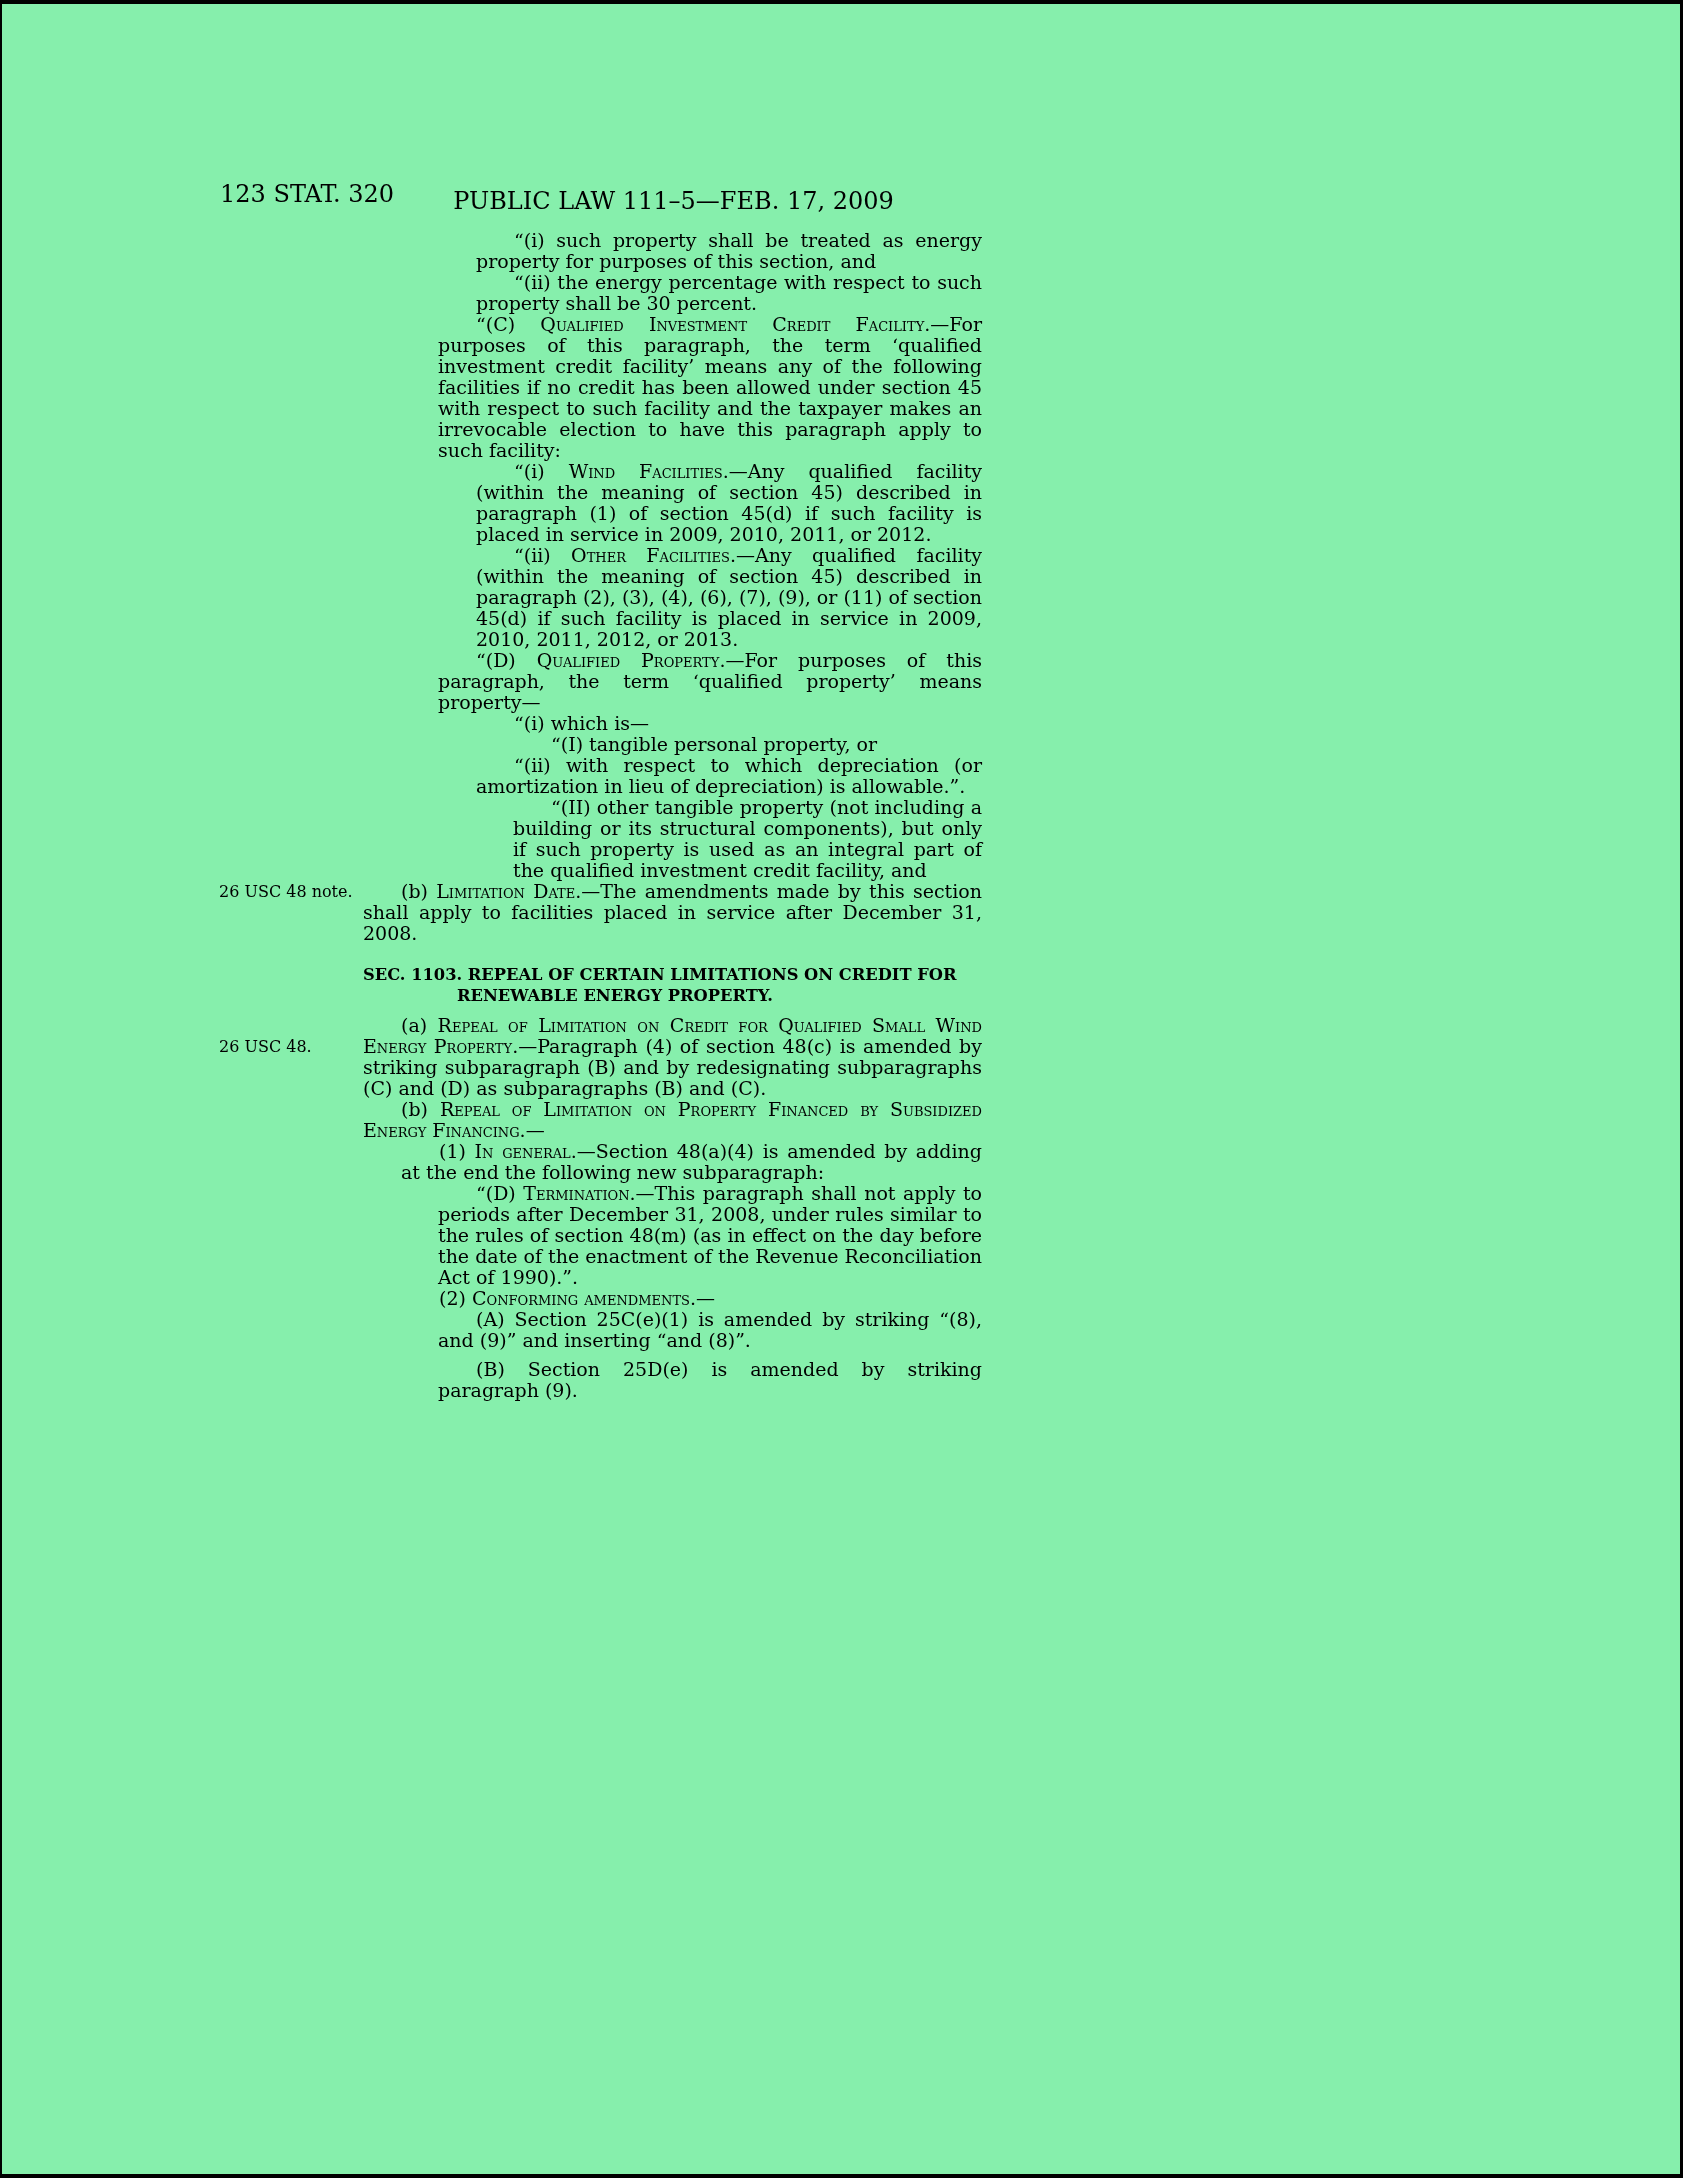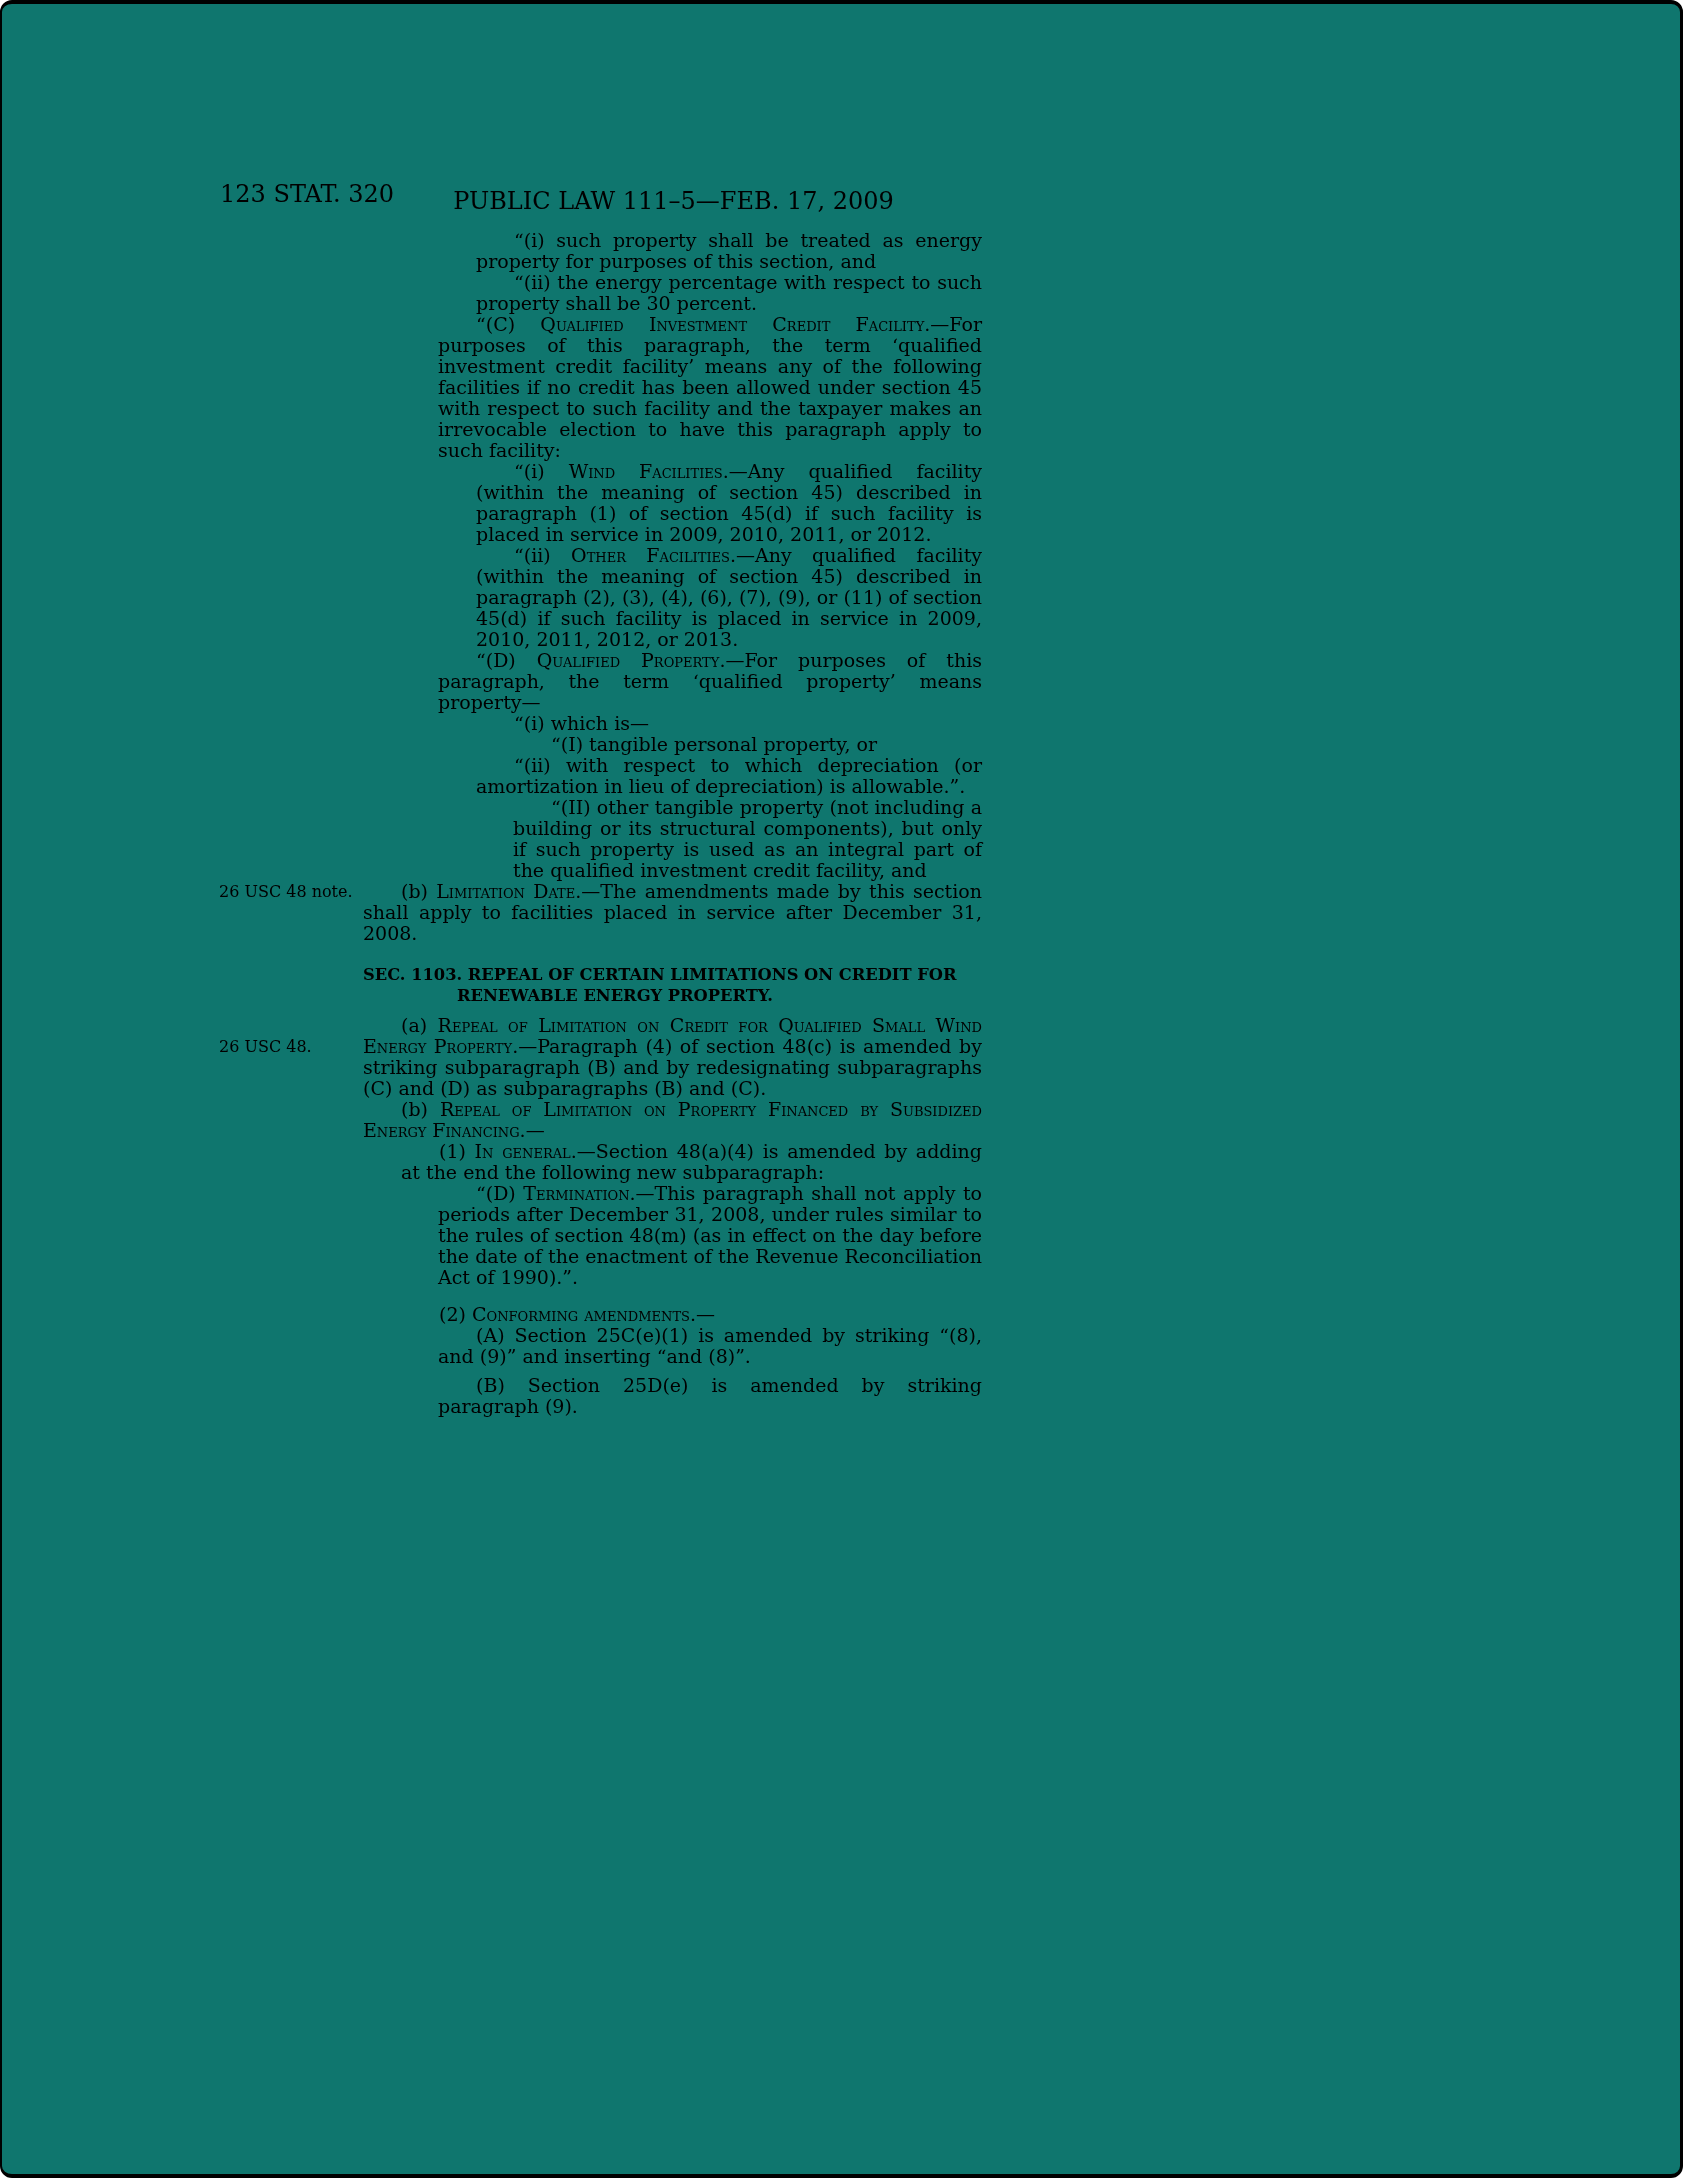--- a/index.html
+++ b/index.html
@@ -5,29 +5,28 @@
   html, body {
     margin: 0;
     padding: 0;
     background: #ffffff;
   }
   .page {
     position: relative;
     width: 1683px;
     height: 2178px;
     box-sizing: border-box;
-    background: #0f766e;
+    background: #86efac;
     color: #000000;
     border-top: 4px solid #000;
     border-bottom: 4px solid #000;
     border-left: 2px solid #000;
     border-right: 3px solid #000;
     font-family: "DejaVu Serif", "Liberation Serif", serif;
     overflow: hidden;
-    border-radius: 12px;
   }
   .page-header {
     position: absolute;
     top: 176px;
     left: 218px;
     width: 762px;
     height: 32px;
     font-size: 24px;
     line-height: 28px;
     white-space: nowrap;
@@ -98,18 +97,18 @@
       <div class="para" style="padding-left: 113px; text-indent: 38px;"><span>“(i) which is—</span></div>
       <div class="para" style="padding-left: 150px; text-indent: 38px;"><span>“(I) tangible personal property, or</span></div>
       <div class="para" style="padding-left: 113px; text-indent: 38px;"><span>“(ii) with respect to which depreciation (or amortization in lieu of depreciation) is allowable.”.</span></div>
       <div class="para" style="padding-left: 150px; text-indent: 38px;"><span>“(II) other tangible property (not including a building or its structural components), but only if such property is used as an integral part of the qualified investment credit facility, and</span></div>
       <div class="para" style="padding-left: 0px; text-indent: 38px;"><span>(b) </span><span class="sc">Limitation Date</span><span>.—The amendments made by this section shall apply to facilities placed in service after December 31, 2008.</span><span class="margin-note" style="top: 0px;">26 USC 48 note.</span></div>
       <div class="heading"><span>SEC. 1103. REPEAL OF CERTAIN LIMITATIONS ON CREDIT FOR RENEWABLE ENERGY PROPERTY.</span></div>
       <div class="para" style="padding-left: 0px; text-indent: 38px;"><span>(a) </span><span class="sc">Repeal of Limitation on Credit for Qualified Small Wind Energy Property</span><span>.—Paragraph (4) of section 48(c) is amended by striking subparagraph (B) and by redesignating subparagraphs (C) and (D) as subparagraphs (B) and (C).</span><span class="margin-note" style="top: 21px;">26 USC 48.</span></div>
       <div class="para" style="padding-left: 0px; text-indent: 38px;"><span>(b) </span><span class="sc">Repeal of Limitation on Property Financed by Subsidized Energy Financing</span><span>.—</span></div>
       <div class="para" style="padding-left: 38px; text-indent: 38px;"><span>(1) </span><span class="sc">In general</span><span>.—Section 48(a)(4) is amended by adding at the end the following new subparagraph:</span></div>
       <div class="para" style="padding-left: 75px; text-indent: 38px;"><span>“(D) </span><span class="sc">Termination</span><span>.—This paragraph shall not apply to periods after December 31, 2008, under rules similar to the rules of section 48(m) (as in effect on the day before the date of the enactment of the Revenue Reconciliation Act of 1990).”.</span></div>
-      <div class="para" style="padding-left: 38px; text-indent: 38px; margin-top: 16px;"><span>(2) </span><span class="sc">Conforming amendments</span><span>.—</span></div>
+      <div class="para" style="padding-left: 38px; text-indent: 38px;"><span>(2) </span><span class="sc">Conforming amendments</span><span>.—</span></div>
       <div class="para" style="padding-left: 75px; text-indent: 38px;"><span>(A) Section 25C(e)(1) is amended by striking “(8), and (9)” and inserting “and (8)”.</span></div>
       <div class="para" style="padding-left: 75px; text-indent: 38px; margin-top: 8px;"><span>(B) Section 25D(e) is amended by striking paragraph (9).</span></div>
     </div>
 </div>
 
 
 </body></html>

